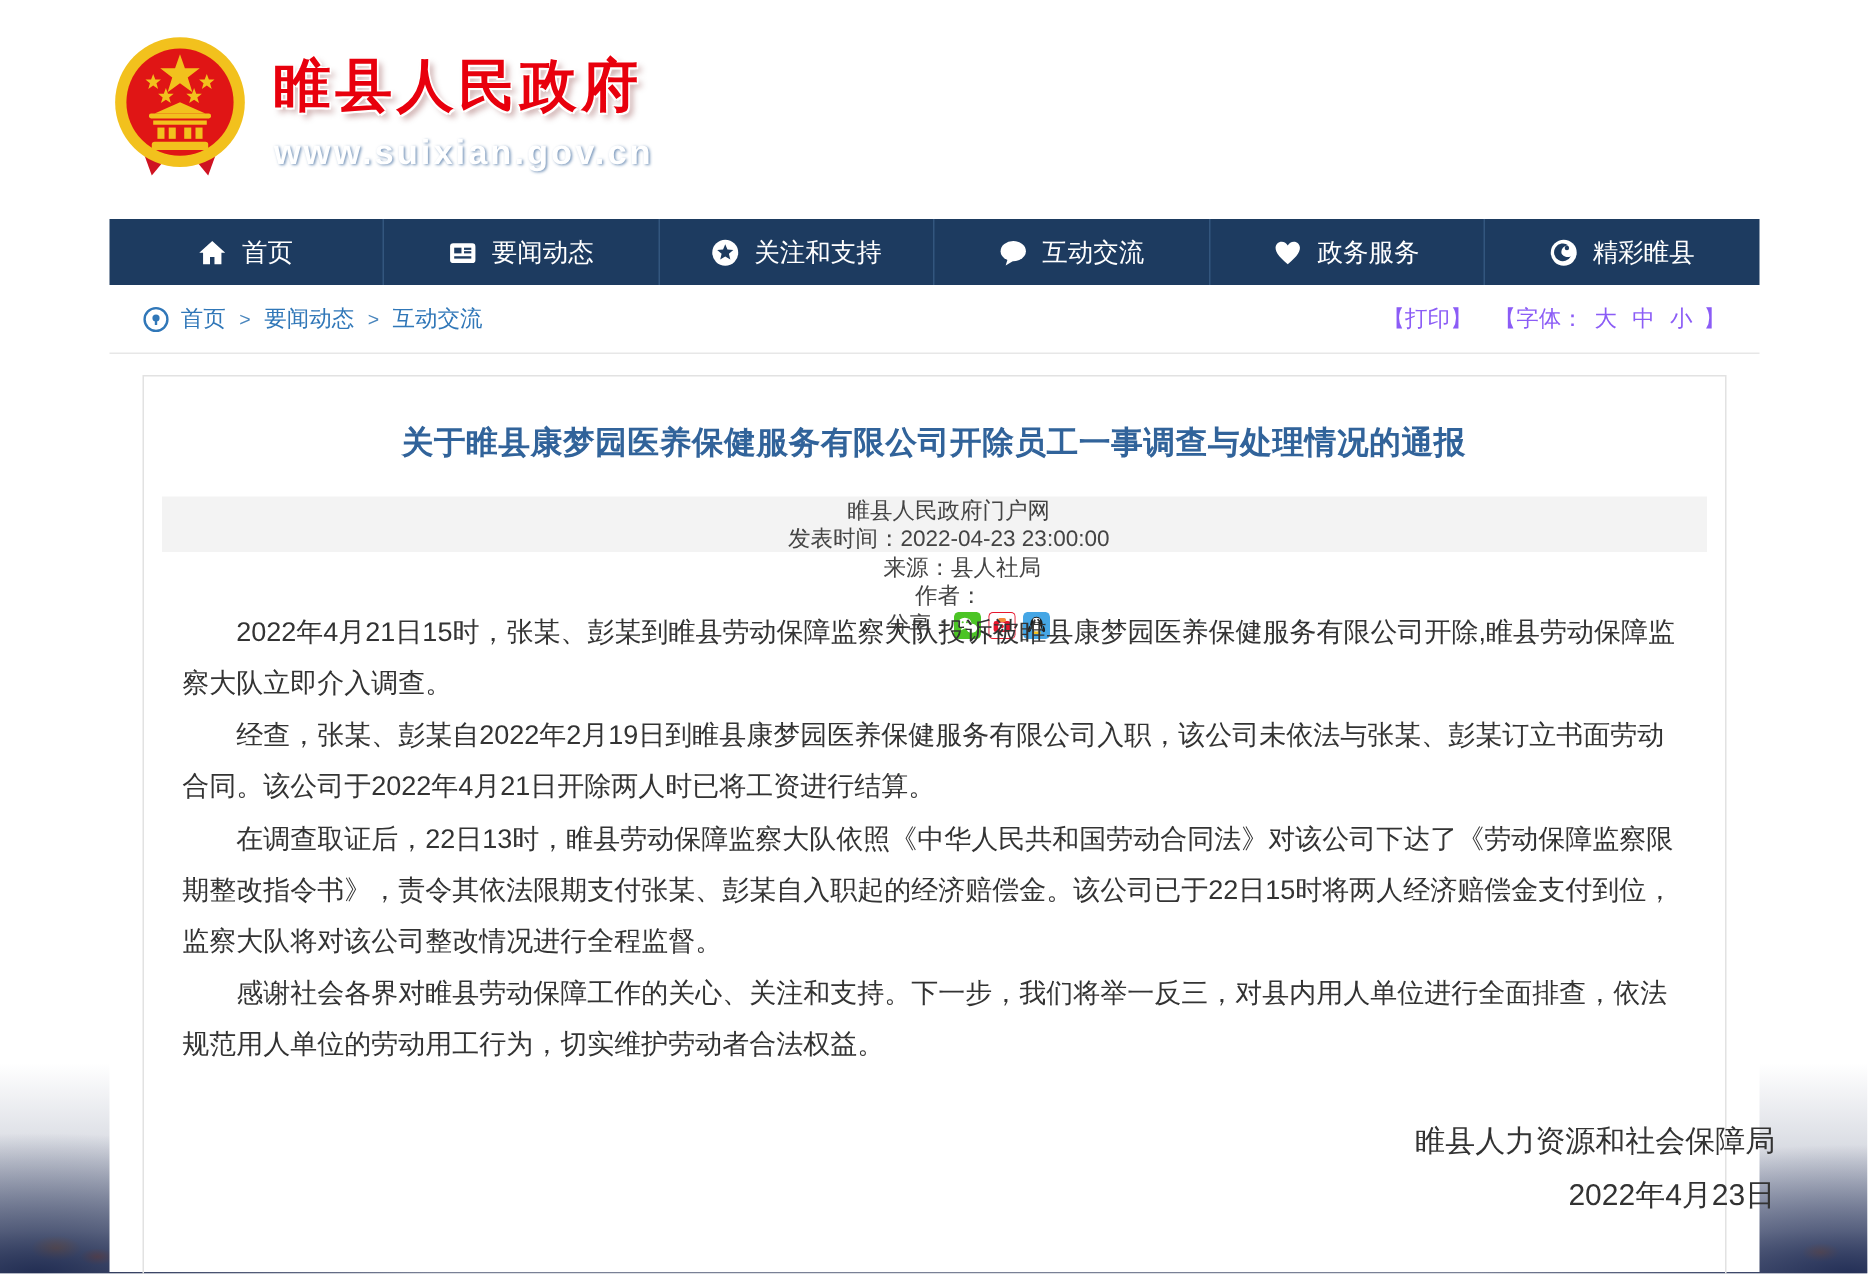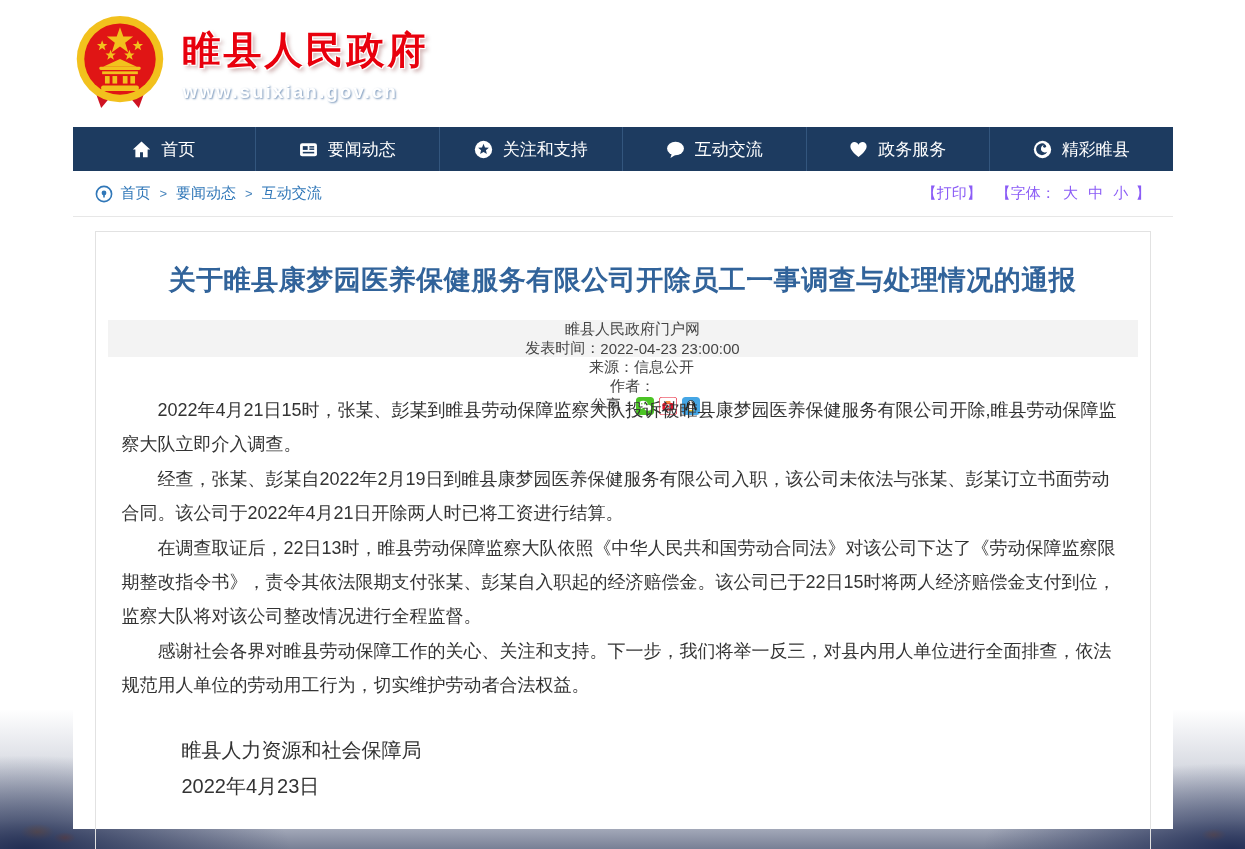--- a/index.html
+++ b/index.html
@@ -25,28 +25,28 @@
       radial-gradient(340px 120px at 2% 100%, rgba(30,42,80,.95), transparent 78%),
       radial-gradient(24px 12px at 3% 88%, rgba(255,160,60,.85), transparent 70%),
       radial-gradient(16px 8px at 5.2% 92%, rgba(255,120,40,.8), transparent 70%),
       radial-gradient(320px 110px at 99% 100%, rgba(32,44,84,.95), transparent 78%),
       radial-gradient(18px 9px at 97.5% 90%, rgba(255,150,60,.8), transparent 70%),
       linear-gradient(180deg, transparent 0%, rgba(40,55,95,.35) 80%, rgba(30,42,78,.6) 100%);
   }
   .container { width:1100px; margin:0 auto; position:relative; z-index:2; }
 
   
-  .site-header { height:127px; display:flex; align-items:center; position:relative; }
+  .site-header { height:146px; display:flex; align-items:center; position:relative; }
   .logo-emblem { width:94px; height:100px; flex:0 0 auto; cursor:pointer; }
   .site-title { margin-left:16px; }
   .site-name {
     font-size:38px; font-weight:bold; color:#e8000d; letter-spacing:3px;
     text-shadow:-1px -1px 0 #fff,1px -1px 0 #fff,-1px 1px 0 #fff,1px 1px 0 #fff,0 0 3px #fff,3px 3px 4px rgba(100,0,0,.35);
   }
-  .site-url { margin-top:5px; color:#fff; font-weight:bold; font-size:19px; letter-spacing:2px;
+  .site-url { margin-top:5px; color:#fff; font-weight:bold; font-size:23px; letter-spacing:2px;
     text-shadow:1px 1px 2px rgba(30,80,140,.6); }
   .search-box {
     position:absolute; right:2px; top:51px; width:332px; height:41px;
     border:1px solid rgba(255,255,255,.9); border-radius:21px;
     display:flex; align-items:center; padding:0 14px 0 20px;
   }
   .search-box input {
     flex:1; background:transparent; border:none; outline:none;
     color:#fff; font-size:15px; font-family:inherit;
   }
@@ -73,35 +73,35 @@
   .crumb { color:#3077b8; cursor:pointer; }
   .crumb-sep { color:#4a86bd; margin:0 9px; font-size:13px; }
   .page-tools { color:#8b5cf6; }
   .tool-print { cursor:pointer; margin-right:10px; }
   .font-size-opt { cursor:pointer; margin:0 3px; }
 
   
   .main-area { background:#fff; padding:14px 22px 0; height:612px; }
   .article-box { border:1px solid #e2e2e2; min-height:640px; padding:0 26px; }
   .article-title {
-    text-align:center; color:#31639a; font-size:27px; font-weight:bold;
+    text-align:center; color:#31639a; font-size:21px; font-weight:bold;
     margin:30px 0 22px; letter-spacing:.5px;
   }
   .meta-bar {
     background:#f3f3f3; height:37px; margin:0 -14px;
     display:flex; align-items:center; font-size:15px; color:#444; padding:0 14px 0 60px;flex-direction:column;
   }
   .meta-item { margin-right:26px; display:flex; align-items:center; }
   .share-icons { display:flex; gap:5px; align-items:center; }
   .share-icons svg { width:18px; height:18px; border-radius:3px; cursor:pointer; }
 
   .article-body { margin-top:36px; font-size:18px; color:#333; line-height:34px; }
   .article-body p { text-indent:2em; margin:1px 0; }
 
-  .signature { margin-top:30px; text-align:left; transform:translateX(60px);
+  .signature { margin-top:30px; text-align:right; transform:translateX(60px);
     font-size:20px; color:#333; line-height:36px; }
 </style>
 </head>
 <body>
 
 <div class="container">
 
   <div class="site-header">
     <div class="logo-emblem">
       <svg viewBox="0 0 100 106">
@@ -214,21 +214,21 @@
       <h1 class="article-title">关于睢县康梦园医养保健服务有限公司开除员工一事调查与处理情况的通报</h1>
 
       <div class="meta-bar">
         <span class="meta-item">睢县人民政府门户网</span>
         <span class="meta-item">
           <span>发表时间：</span>
           <span>2022-04-23 23:00:00</span>
         </span>
         <span class="meta-item" style="margin-right:8px;">
           <span>来源：</span>
-          <span>信息公开</span>
+          <span>县人社局</span>
         </span>
         <span class="meta-item">作者：</span>
         <span class="meta-item" style="margin-right:0;">
           <span>分享：</span>
           <span class="share-icons">
             <svg viewBox="0 0 18 18">
               <rect width="18" height="18" rx="3" fill="#4bc425"></rect>
               <ellipse cx="7.2" cy="7.4" rx="4.4" ry="3.6" fill="#fff"></ellipse>
               <ellipse cx="11.8" cy="10.8" rx="3.6" ry="3" fill="#fff"></ellipse>
               <path d="M5.4 10.4 L4.4 12.4 L7 11" fill="#fff"></path>

